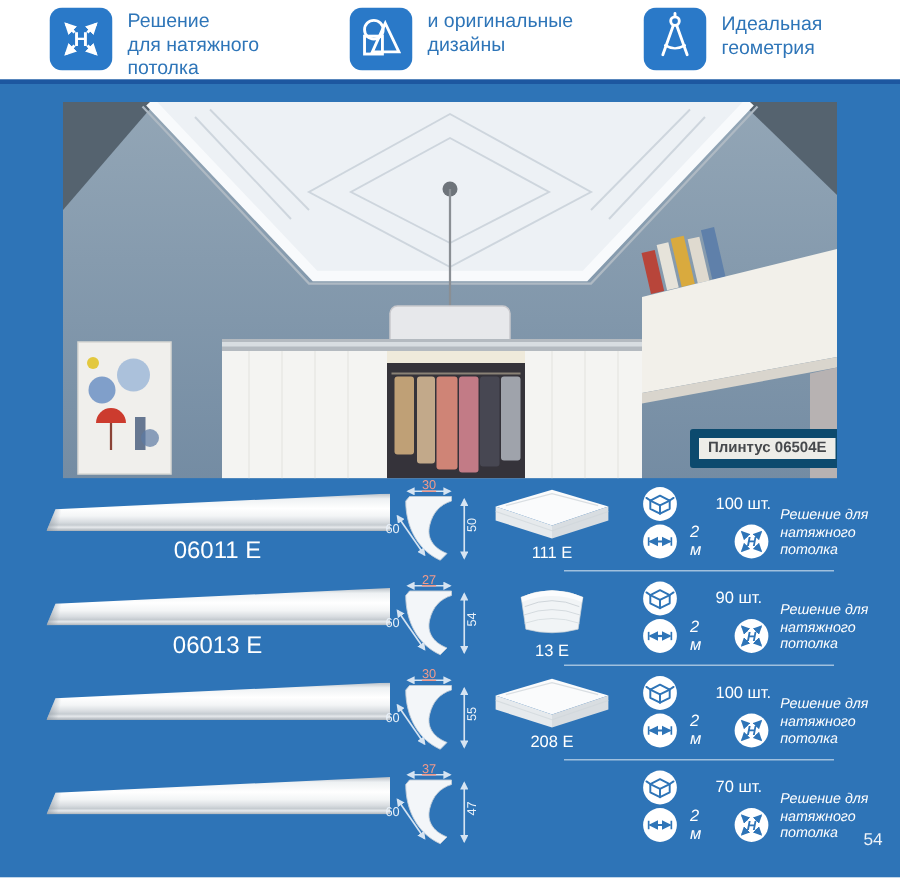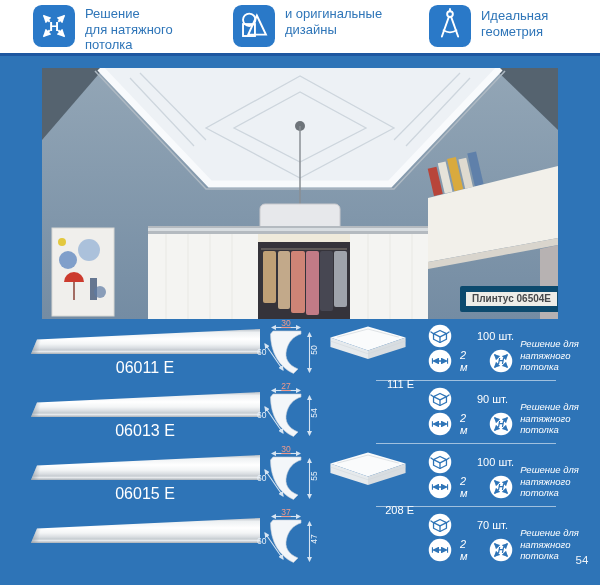--- a/index.html
+++ b/index.html
@@ -34,21 +34,21 @@
   .strip-label{position:absolute;left:30px;top:39px;width:230px;text-align:center;
          color:#fff;font-size:16px;}
   .profile{position:absolute;left:257px;top:1px;width:62px;height:58px;}
   .profile svg{position:absolute;left:0;top:0;}
   .dim{position:absolute;font-size:8.5px;color:#e9f1f9;}
   .dim-top{left:0;top:-3px;width:58px;text-align:center;color:#f09a8b;text-decoration:underline;}
   .dim-diag{left:0;top:26px;}
   .dim-height{left:49px;top:24px;width:16px;text-align:center;transform:rotate(-90deg);}
   .corner{position:absolute;left:322px;top:2px;width:92px;text-align:center;}
   .corner svg{display:block;margin:0 auto;}
-  .corner-label{margin-top:18px;text-align:right;color:#fff;font-size:11px;}
+  .corner-label{margin-top:3px;text-align:center;color:#fff;font-size:11px;}
   .specs{position:absolute;left:428px;top:2px;width:164px;color:#fff;}
   .sline1{position:absolute;left:0;top:2px;display:flex;align-items:center;gap:25px;font-size:11px;}
   .sline1 svg,.sline2 svg{flex:0 0 auto;}
   .sline2{position:absolute;left:0;top:17px;display:flex;align-items:flex-end;font-style:italic;}
   .len{margin:6px 0 0 8px;font-size:11px;}
   .hico{margin-left:13px;margin-top:2px;}
   .note{margin:-1px 12px 0 7px;width:62px;font-size:9.5px;line-height:11.5px;}
   .spec-sep{position:absolute;left:376px;top:60px;width:180px;height:1px;
             background:rgba(255,255,255,.55);}
   .pagenum{position:absolute;left:566px;top:498px;width:32px;text-align:center;
@@ -302,20 +302,26 @@
       <div class="strip"></div>
       <div class="strip-label">06013 E</div>
       <div class="profile">
         <svg width="62" height="58" viewBox="0 0 62 58">
             <use href="#sym-profile"></use>
           </svg>
         <span class="dim dim-top">27</span>
         <span class="dim dim-diag">60</span>
         <span class="dim dim-height">54</span>
       </div>
+      <div class="corner">
+        <svg width="58" height="38" viewBox="0 0 72 48" style="margin-top:2px">
+            <use href="#sym-block"></use>
+          </svg>
+        <div class="corner-label">13 E</div>
+      </div>
       <div class="specs">
         <div class="sline1">
           <svg width="24" height="24" viewBox="0 0 26 26">
               <use href="#sym-cbox"></use>
             </svg>
           <span>90 шт.</span>
         </div>
         <div class="sline2">
           <svg width="24" height="24" viewBox="0 0 26 26">
               <use href="#sym-cruler"></use>
@@ -325,21 +331,20 @@
               <use href="#sym-chexp"></use>
             </svg>
           <span class="note">Решение для натяжного потолка</span>
         </div>
       </div>
       <div class="spec-sep"></div>
     </div>
 
     <div class="row r3">
       <div class="strip"></div>
-      <div class="strip-label">06015 E</div>
       <div class="profile">
         <svg width="62" height="58" viewBox="0 0 62 58">
             <use href="#sym-profile"></use>
           </svg>
         <span class="dim dim-top">30</span>
         <span class="dim dim-diag">60</span>
         <span class="dim dim-height">55</span>
       </div>
       <div class="corner">
         <svg width="82" height="38" viewBox="0 0 96 44">

